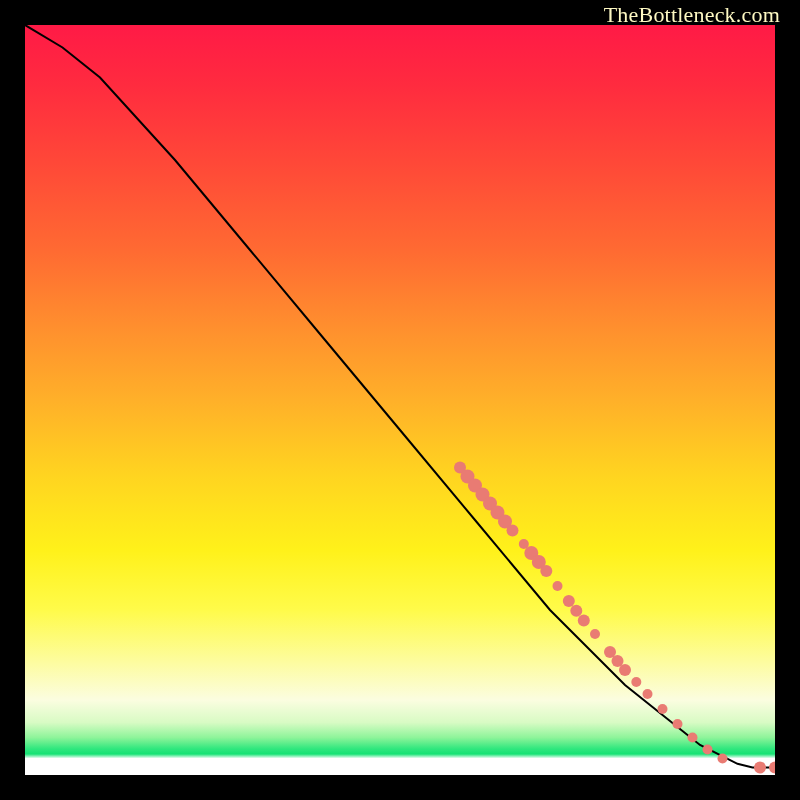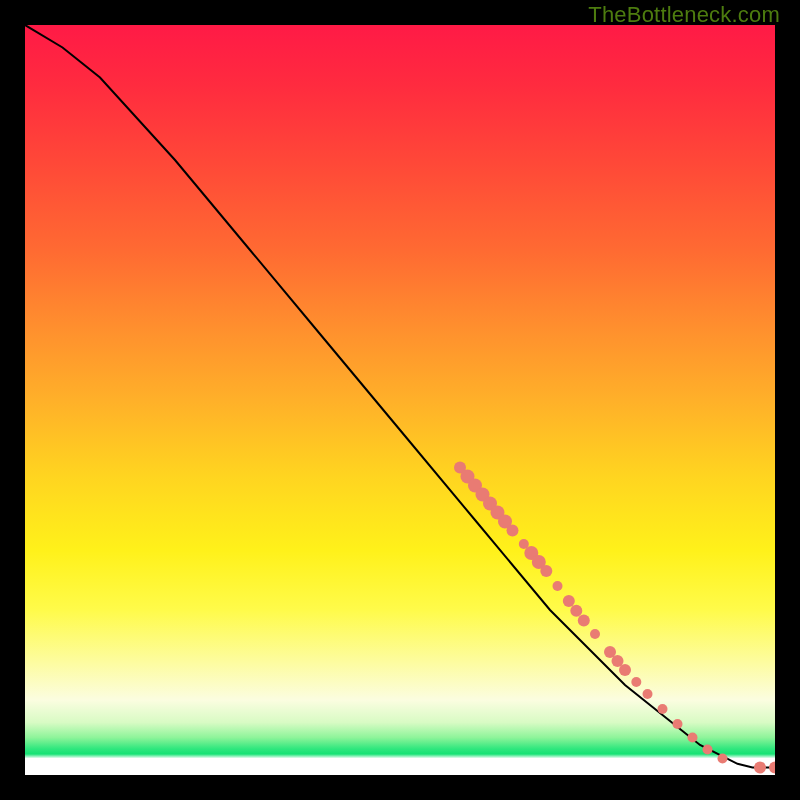--- a/index.html
+++ b/index.html
@@ -14,25 +14,26 @@
   .stage {
     position: relative;
     width: 800px;
     height: 800px;
     background: #000;
   }
   .watermark {
     position: absolute;
     top: 2px;
     right: 20px;
-    color: #4d7c0f;
+    color: #fef9c3;
     font-size: 22px;
     font-weight: 500;
     letter-spacing: 0.2px;
     z-index: 10;
+    font-family: Liberation Serif, serif;
   }
   .plot {
     position: absolute;
     left: 25px;
     top: 25px;
     width: 750px;
     height: 750px;
     overflow: hidden;
   }
   .gradient {

